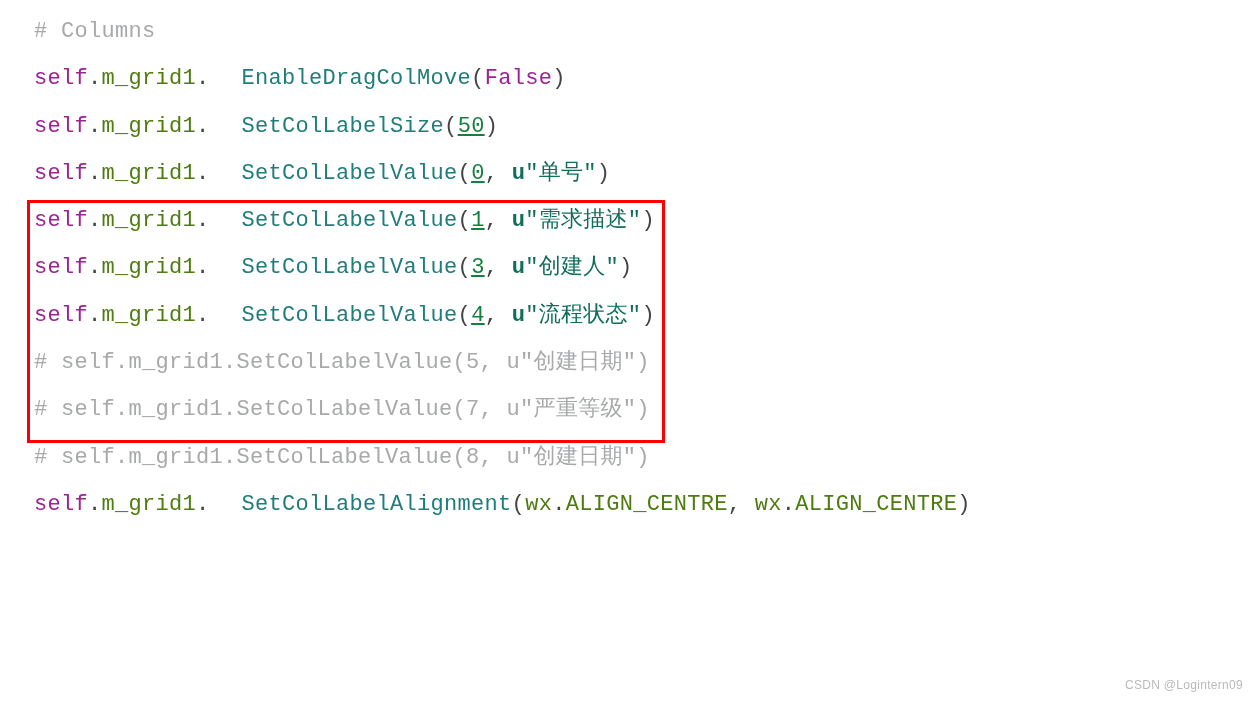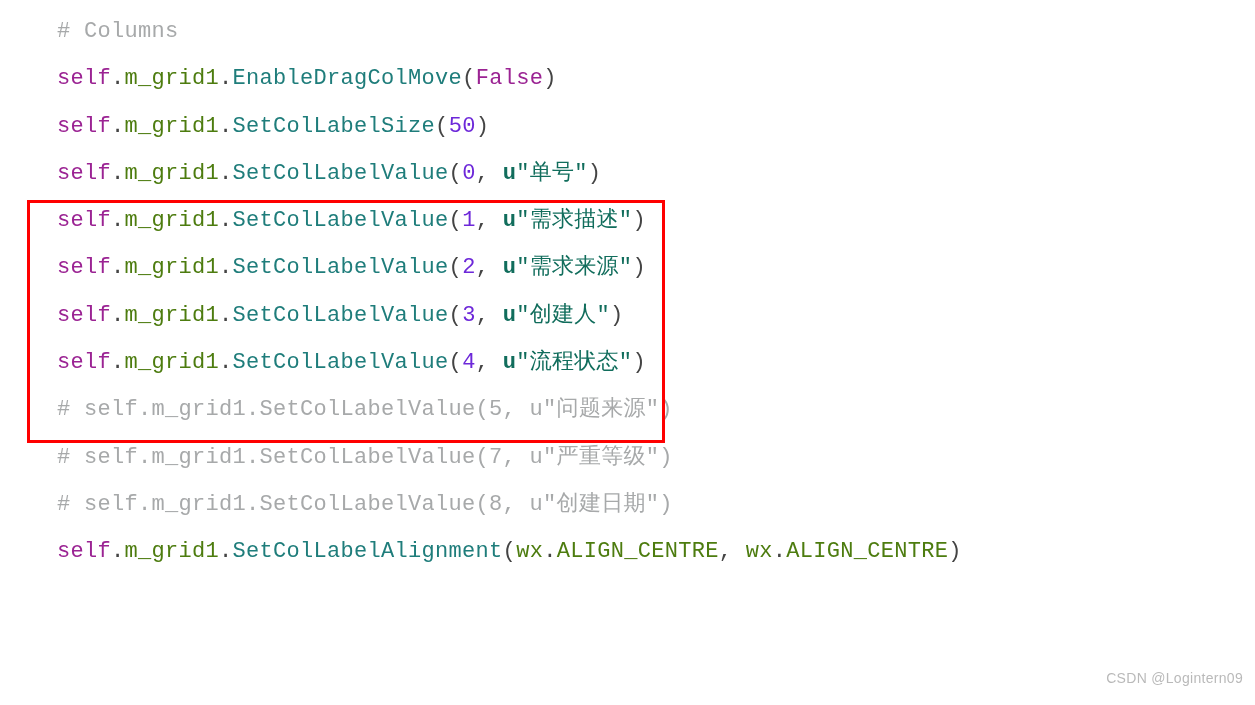--- a/index.html
+++ b/index.html
@@ -9,41 +9,41 @@
       font-family: 'Consolas', 'Monaco', 'Courier New', monospace;
       font-size: 22px;
       line-height: 2.15;
       color: #333;
       width: 1255px;
       height: 705px;
       position: relative;
       overflow: hidden;
     }
     .code-container {
-      padding: 8px 0 0 57px;
+      padding: 8px 0 0 34px;
     }
     .line {
       white-space: pre;
       letter-spacing: 0.3px;
     }
     .comment { color: #a7a9aa; }
     .self-kw { color: #9b2393; font-family: Liberation Mono, monospace; }
     .member { color: #4d7c0f; }
-    .method-teal { color: #1f7d7b; }
+    .method-teal { color: #1f7d7b; margin-left: 32px; }
     .paren { color: #444; }
     .dot { color: #444; }
     .false-val { color: #9b2393; }
-    .number { color: #6d28d9; }
+    .number { color: #15803d; text-decoration: underline; }
     .u-prefix { color: #116d5c; font-weight: bold; }
     .string { color: #116d5c; }
     .watermark {
       position: absolute;
       right: 12px;
-      bottom: 12px;
-      font-size: 14px;
+      bottom: 6px;
+      font-size: 12px;
       color: rgba(100,100,100,0.45);
       font-family: Arial, sans-serif;
       letter-spacing: 0.3px;
     }
     .highlight-box {
       position: absolute;
       border: 3px solid #ff0000;
       left: 27px;
       top: 200px;
       width: 638px;
@@ -61,27 +61,26 @@
 
   <div class="line"><span class="self-kw">self</span><span class="dot">.</span><span class="member">m_grid1</span><span class="dot">.</span><span class="method-teal">EnableDragColMove</span><span class="paren">(</span><span class="false-val">False</span><span class="paren">)</span></div>
 
 
   <div class="line"><span class="self-kw">self</span><span class="dot">.</span><span class="member">m_grid1</span><span class="dot">.</span><span class="method-teal">SetColLabelSize</span><span class="paren">(</span><span class="number">50</span><span class="paren">)</span></div>
 
   <div class="line"><span class="self-kw">self</span><span class="dot">.</span><span class="member">m_grid1</span><span class="dot">.</span><span class="method-teal">SetColLabelValue</span><span class="paren">(</span><span class="number">0</span><span class="paren">, </span><span class="u-prefix">u</span><span class="string">"单号"</span><span class="paren">)</span></div>
 
   <div class="line"><span class="self-kw">self</span><span class="dot">.</span><span class="member">m_grid1</span><span class="dot">.</span><span class="method-teal">SetColLabelValue</span><span class="paren">(</span><span class="number">1</span><span class="paren">, </span><span class="u-prefix">u</span><span class="string">"需求描述"</span><span class="paren">)</span></div>
 
-  <div class="line"><span class="self-kw">self</span><span class="dot">.</span><span class="member">m_grid1</span><span class="dot">.</span><span class="method-teal">SetColLabelValue</span><span class="paren">(</span><span class="number">2</span><span class="paren">, </span><span class="u-prefix">u</span><span class="string">"需求来源"</span><span class="paren">)</span></div>
 
   <div class="line"><span class="self-kw">self</span><span class="dot">.</span><span class="member">m_grid1</span><span class="dot">.</span><span class="method-teal">SetColLabelValue</span><span class="paren">(</span><span class="number">3</span><span class="paren">, </span><span class="u-prefix">u</span><span class="string">"创建人"</span><span class="paren">)</span></div>
 
   <div class="line"><span class="self-kw">self</span><span class="dot">.</span><span class="member">m_grid1</span><span class="dot">.</span><span class="method-teal">SetColLabelValue</span><span class="paren">(</span><span class="number">4</span><span class="paren">, </span><span class="u-prefix">u</span><span class="string">"流程状态"</span><span class="paren">)</span></div>
 
-  <div class="line"><span class="comment"># self.m_grid1.SetColLabelValue(5, u"问题来源")</span></div>
+  <div class="line"><span class="comment"># self.m_grid1.SetColLabelValue(5, u"创建日期")</span></div>
 
 
   <div class="line"><span class="comment"># self.m_grid1.SetColLabelValue(7, u"严重等级")</span></div>
 
   <div class="line"><span class="comment"># self.m_grid1.SetColLabelValue(8, u"创建日期")</span></div>
 
   <div class="line"><span class="self-kw">self</span><span class="dot">.</span><span class="member">m_grid1</span><span class="dot">.</span><span class="method-teal">SetColLabelAlignment</span><span class="paren">(</span><span class="member">wx</span><span class="dot">.</span><span class="member">ALIGN_CENTRE</span><span class="paren">, </span><span class="member">wx</span><span class="dot">.</span><span class="member">ALIGN_CENTRE</span><span class="paren">)</span></div>
 
 </div>
 

